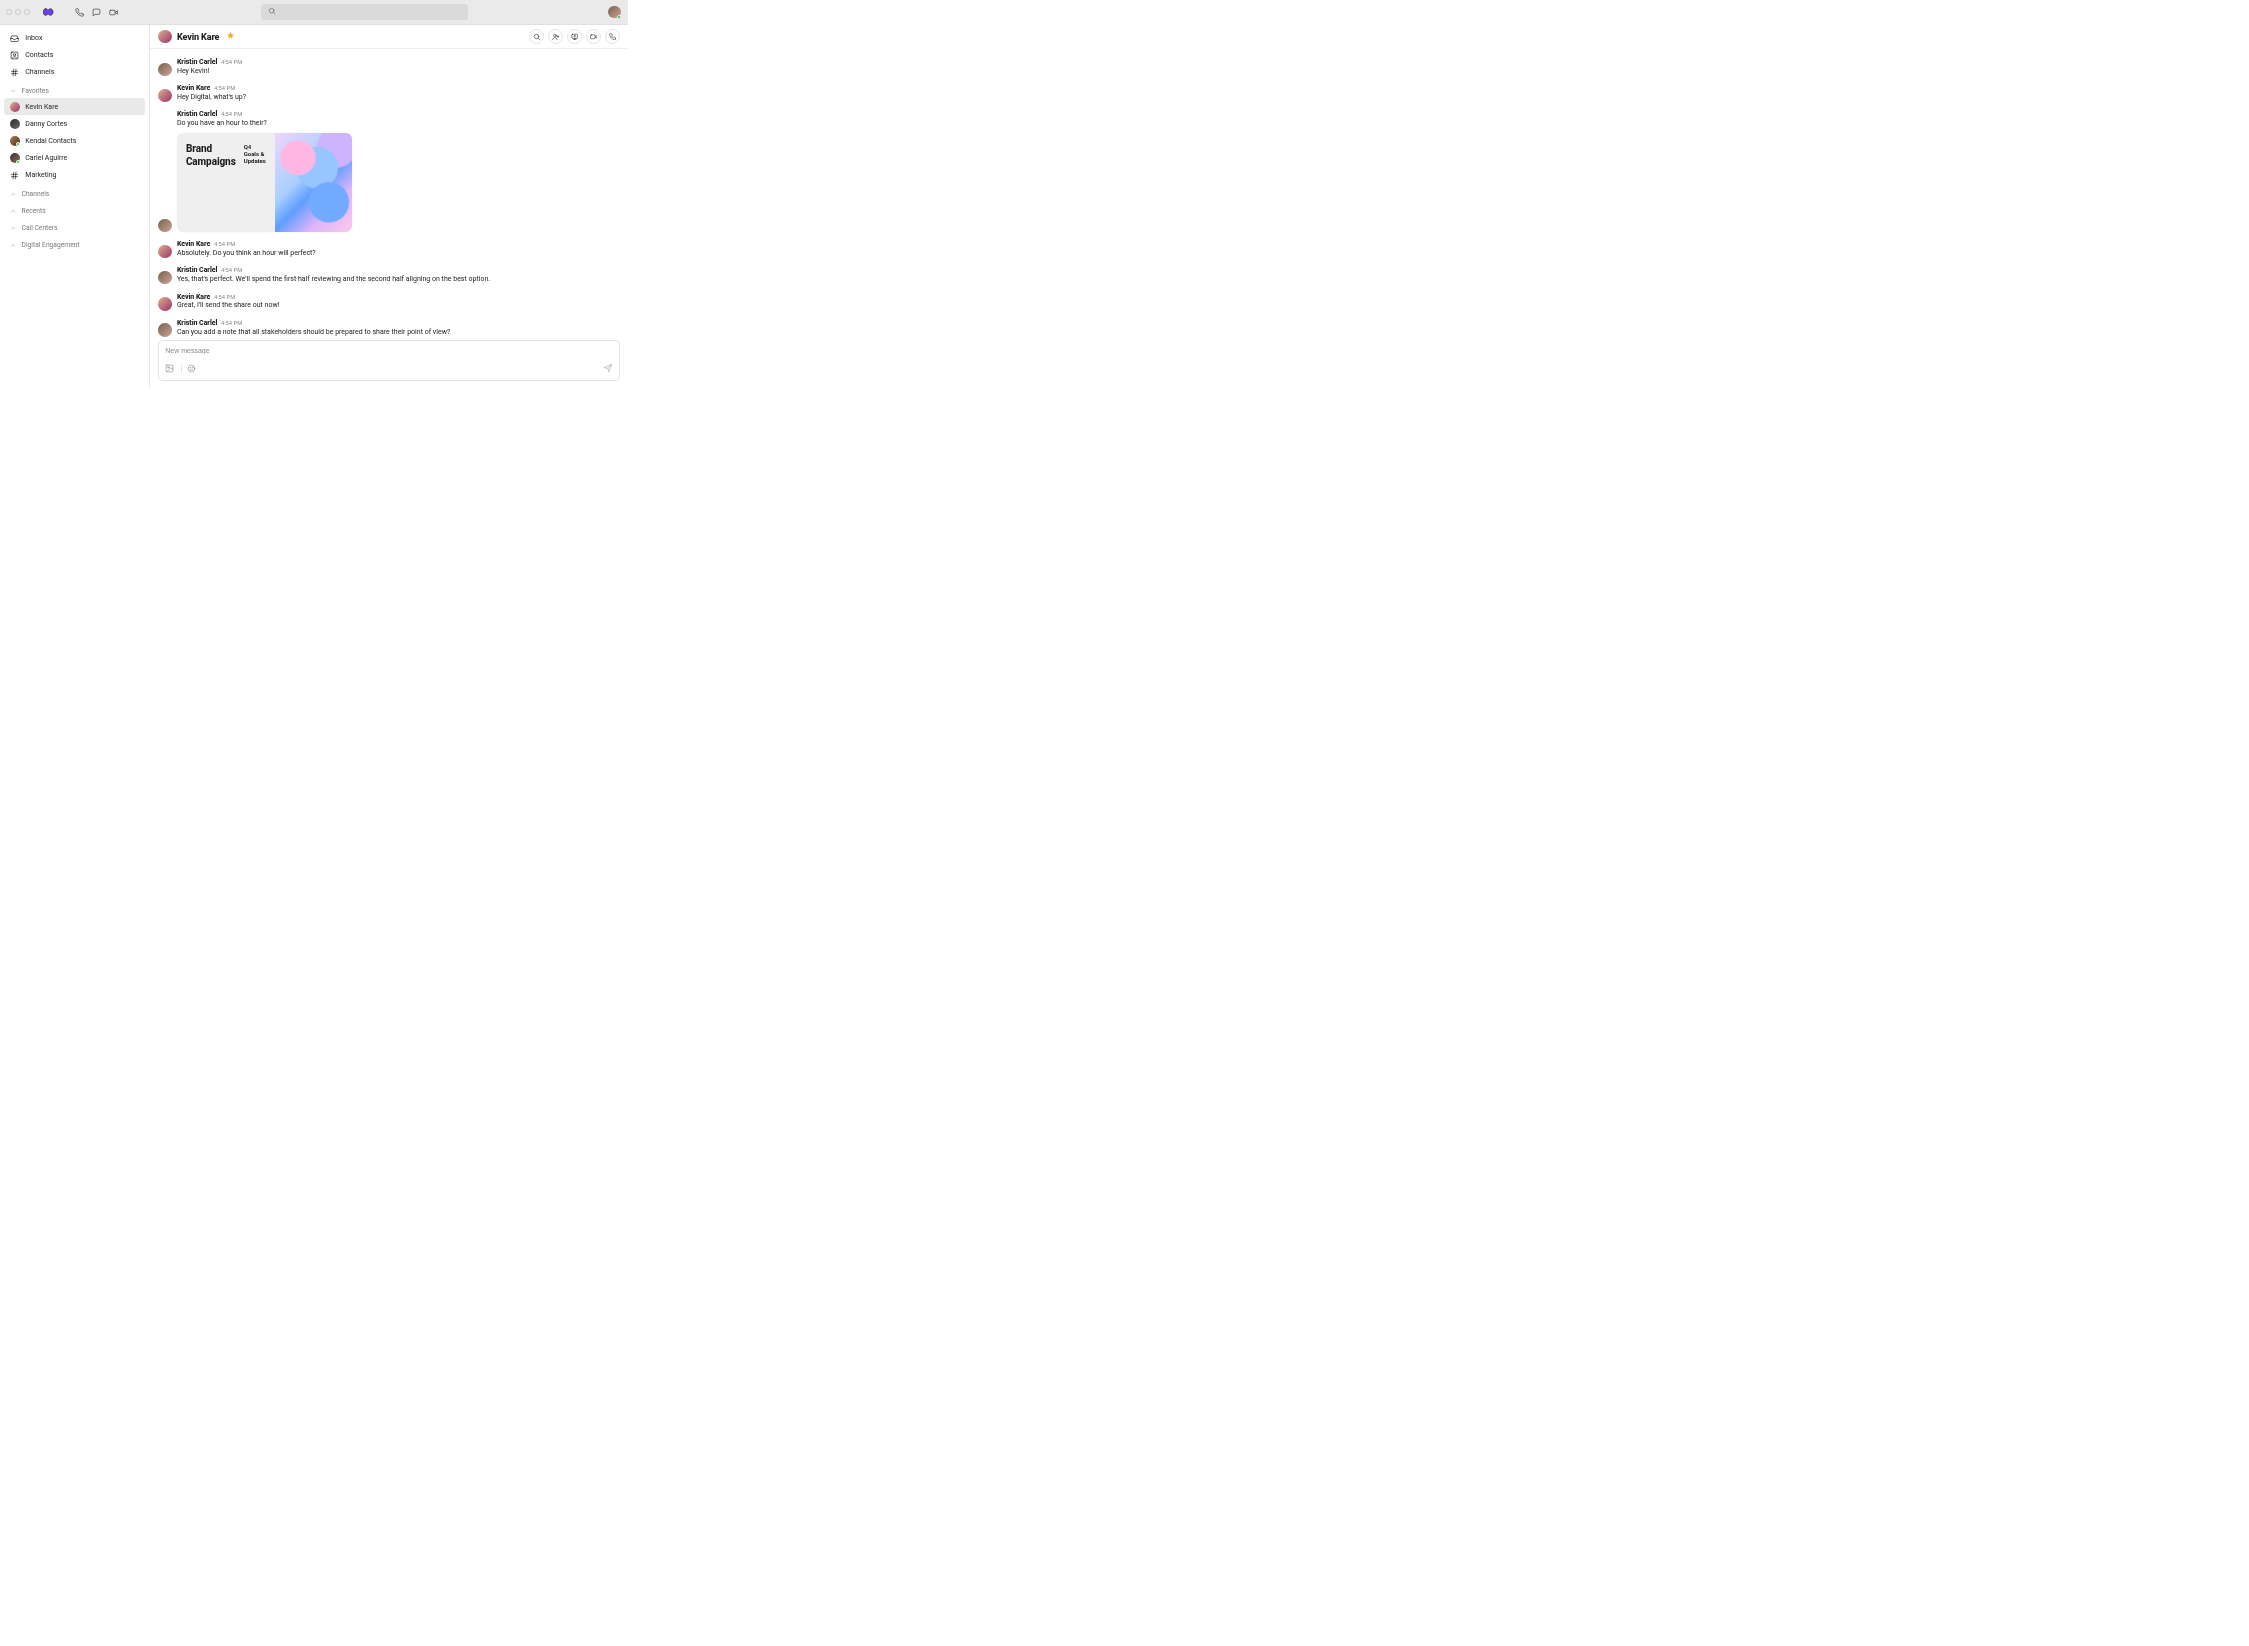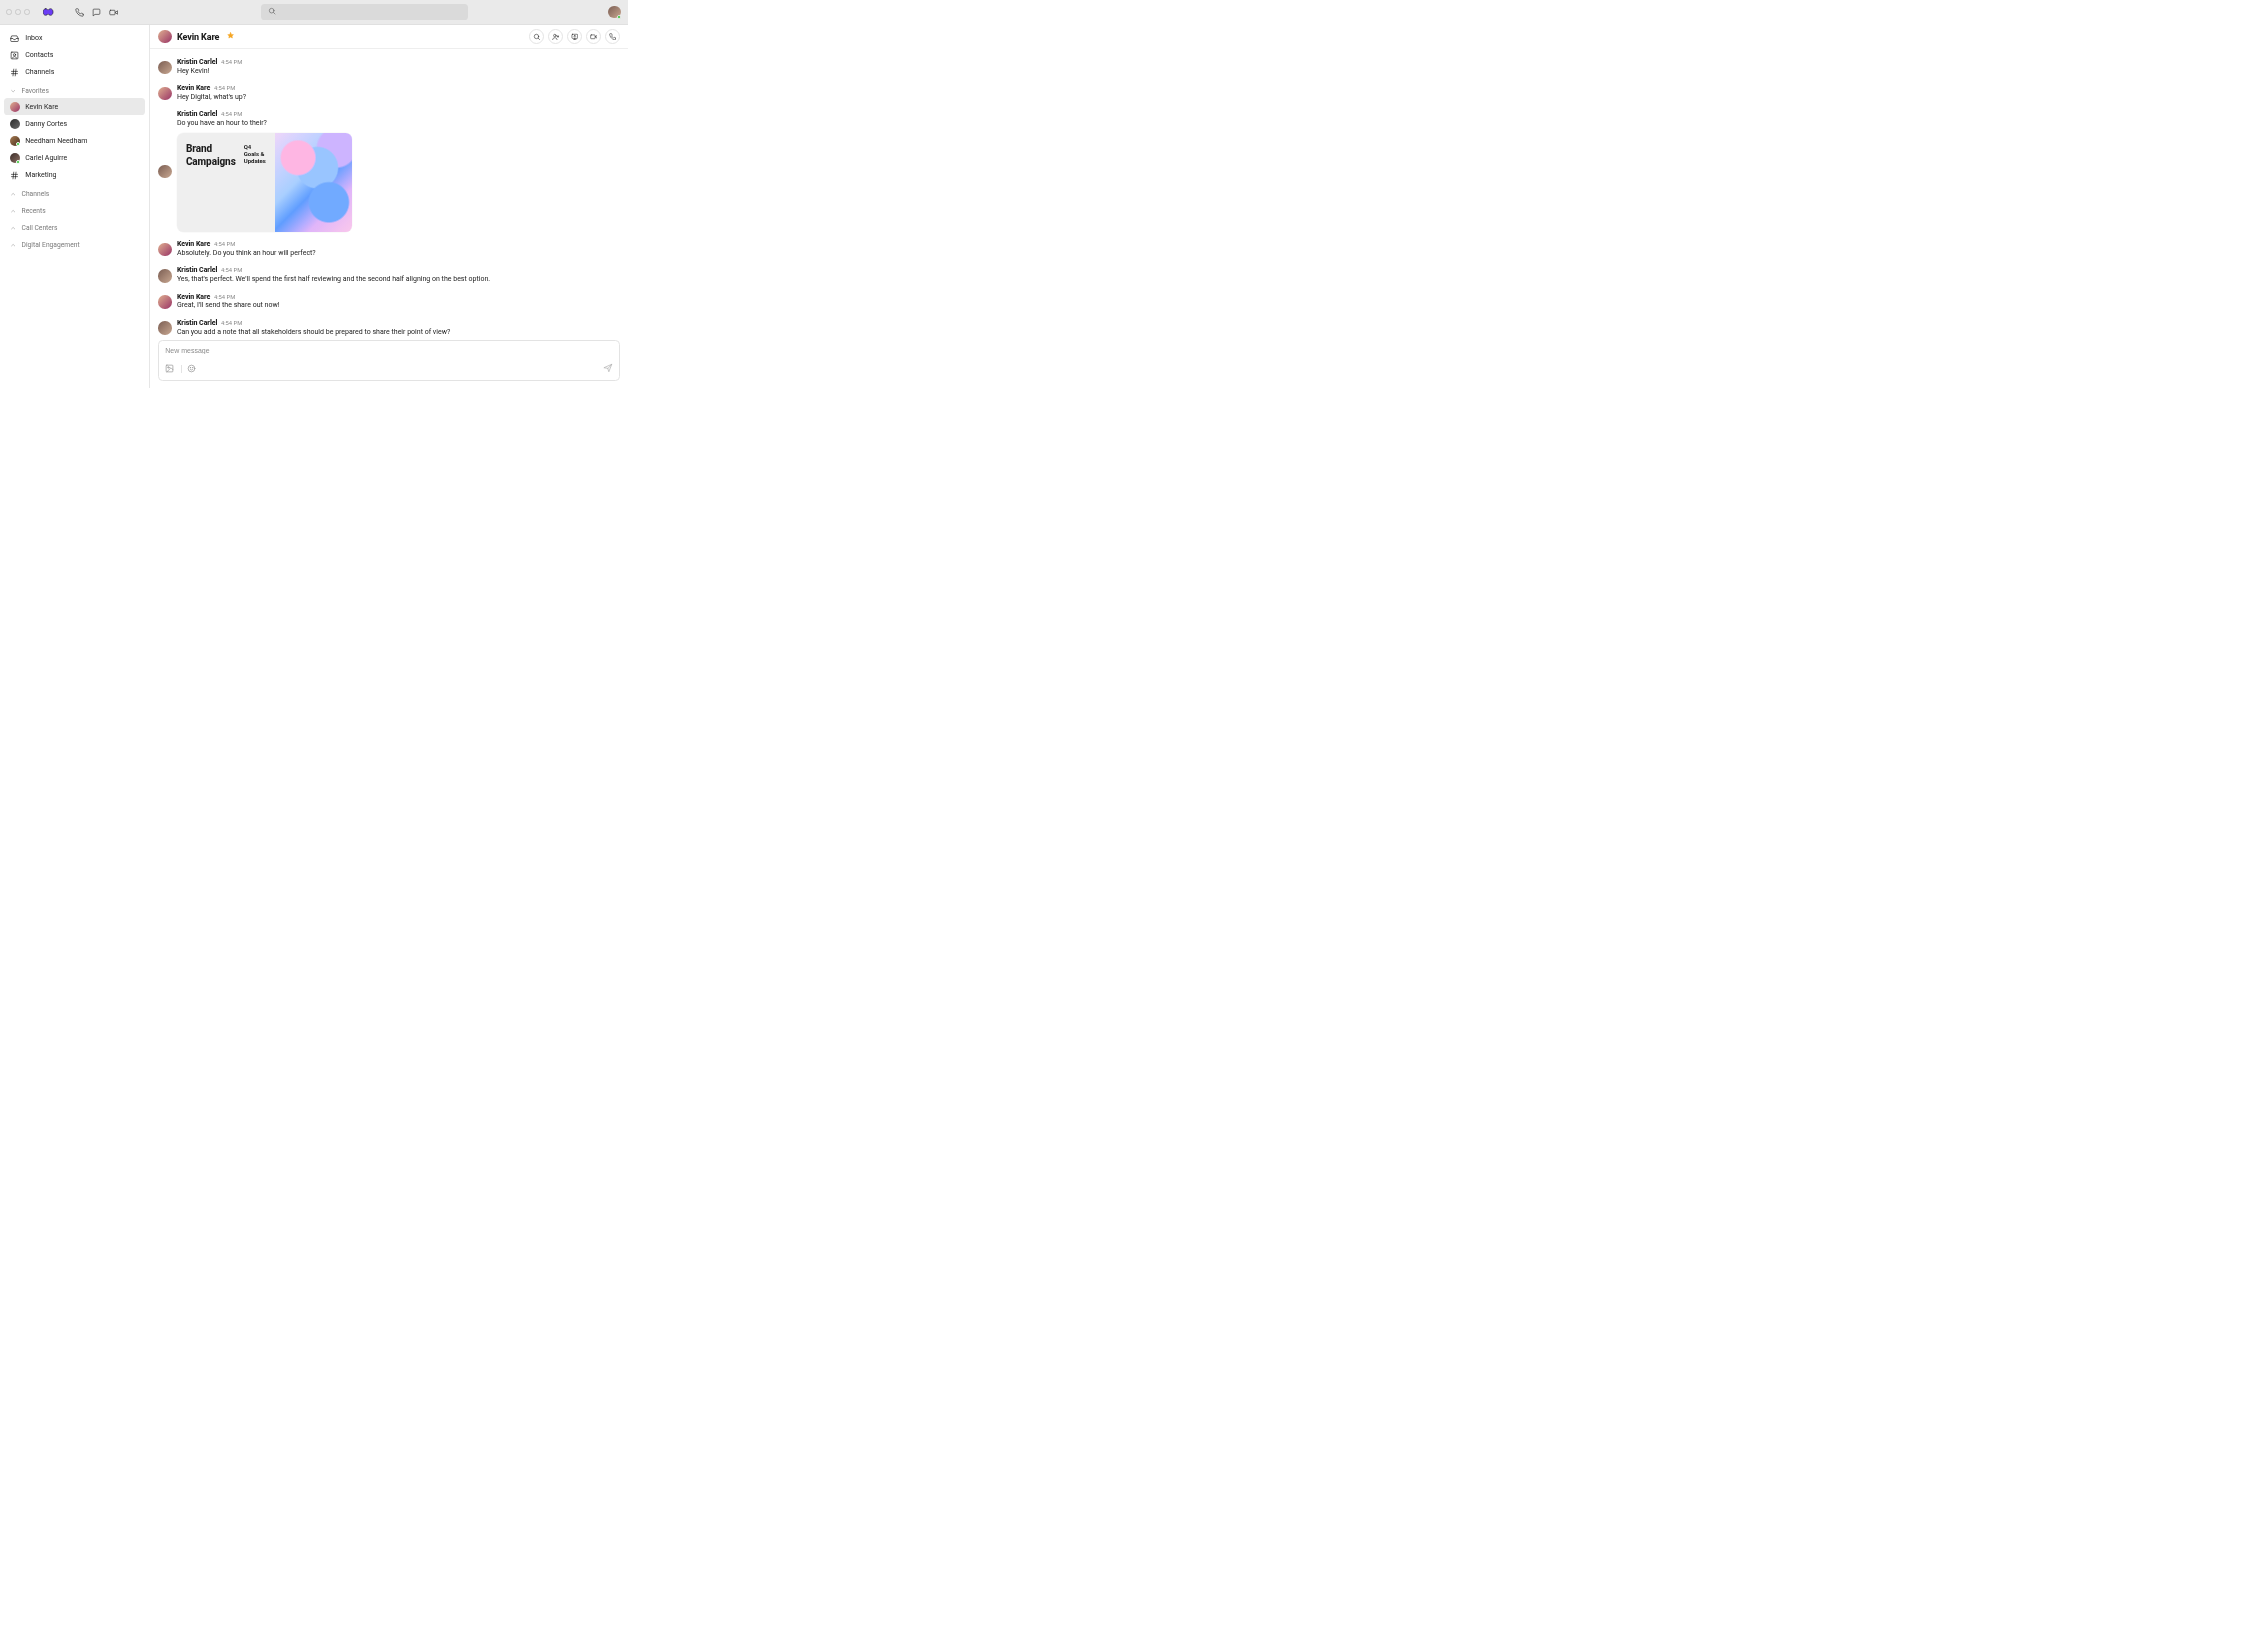--- a/index.html
+++ b/index.html
@@ -32,21 +32,21 @@
 .main{flex:1;display:flex;flex-direction:column;min-width:0}
 .chat-header{height:24px;border-bottom:0.4px solid #eee;display:flex;align-items:center;padding:0 8px;gap:5.4px}
 .chat-header .ava-wrap{position:relative;width:13.5px;height:13.5px}
 .chat-header .ava-wrap .dot{border-color:#fff}
 .chat-title{font-size:9px;font-weight:800;letter-spacing:-0.1px}
 .star{color:#f5a623;margin-left:1.8px;font-size:8px}
 .chat-actions{margin-left:auto;display:flex;gap:3.6px}
 .ca-btn{width:15.3px;height:15.3px;border:0.4px solid #e4e4e4;border-radius:50%;display:flex;align-items:center;justify-content:center;color:#1a1a1a;cursor:pointer;background:#fff}
 .ca-btn svg{width:7.6px;height:7.6px}
 .messages{flex:1;overflow-y:auto;padding:6.3px 8px 4.5px}
-.msg{display:flex;gap:5.4px;padding:2.7px 0 5.4px;align-items:center}
+.msg{display:flex;gap:5.4px;padding:2.7px 0 5.4px;align-items:flex-end}
 .msg .ava{width:13.5px;height:13.5px;border-radius:50%;flex:0 0 13.5px;margin-top:0.9px}
 .msg .body{flex:1;min-width:0}
 .msg .head{display:flex;align-items:baseline;gap:3.6px}
 .msg .name{font-weight:800;font-size:7px;letter-spacing:-0.04px}
 .msg .time{font-size:5.8px;color:#888}
 .msg .text{font-size:7px;line-height:1.32;margin-top:0.9px;font-weight:400}
 .attachment{display:flex;margin-top:4.5px;width:175px;height:99px;border-radius:6.3px;overflow:hidden;box-shadow:0 0 0 0.4px rgba(0,0,0,.04)}
 .attachment .left{flex:1;background:#efefef;padding:10px 9px;display:flex;flex-direction:row;gap:8px}
 .attachment .atitle{font-size:10px;font-weight:800;letter-spacing:-0.1px;line-height:1.25}
 .attachment .asub{font-size:6px;font-weight:700}
@@ -180,21 +180,21 @@
           <span>Kevin Kare</span>
         </div>
         <div class="sb-item">
           <span class="ava danny" style="position:relative"></span>
           <span>Danny Cortes</span>
         </div>
         <div class="sb-item">
           <span class="ava kendal" style="position:relative">
             <span class="dot"></span>
           </span>
-          <span>Needham Needham</span>
+          <span>Kendal Contacts</span>
         </div>
         <div class="sb-item">
           <span class="ava claudia" style="position:relative">
             <span class="dot"></span>
           </span>
           <span>Carlel Aguirre</span>
         </div>
       </div>
 
     <div class="sb-item">

